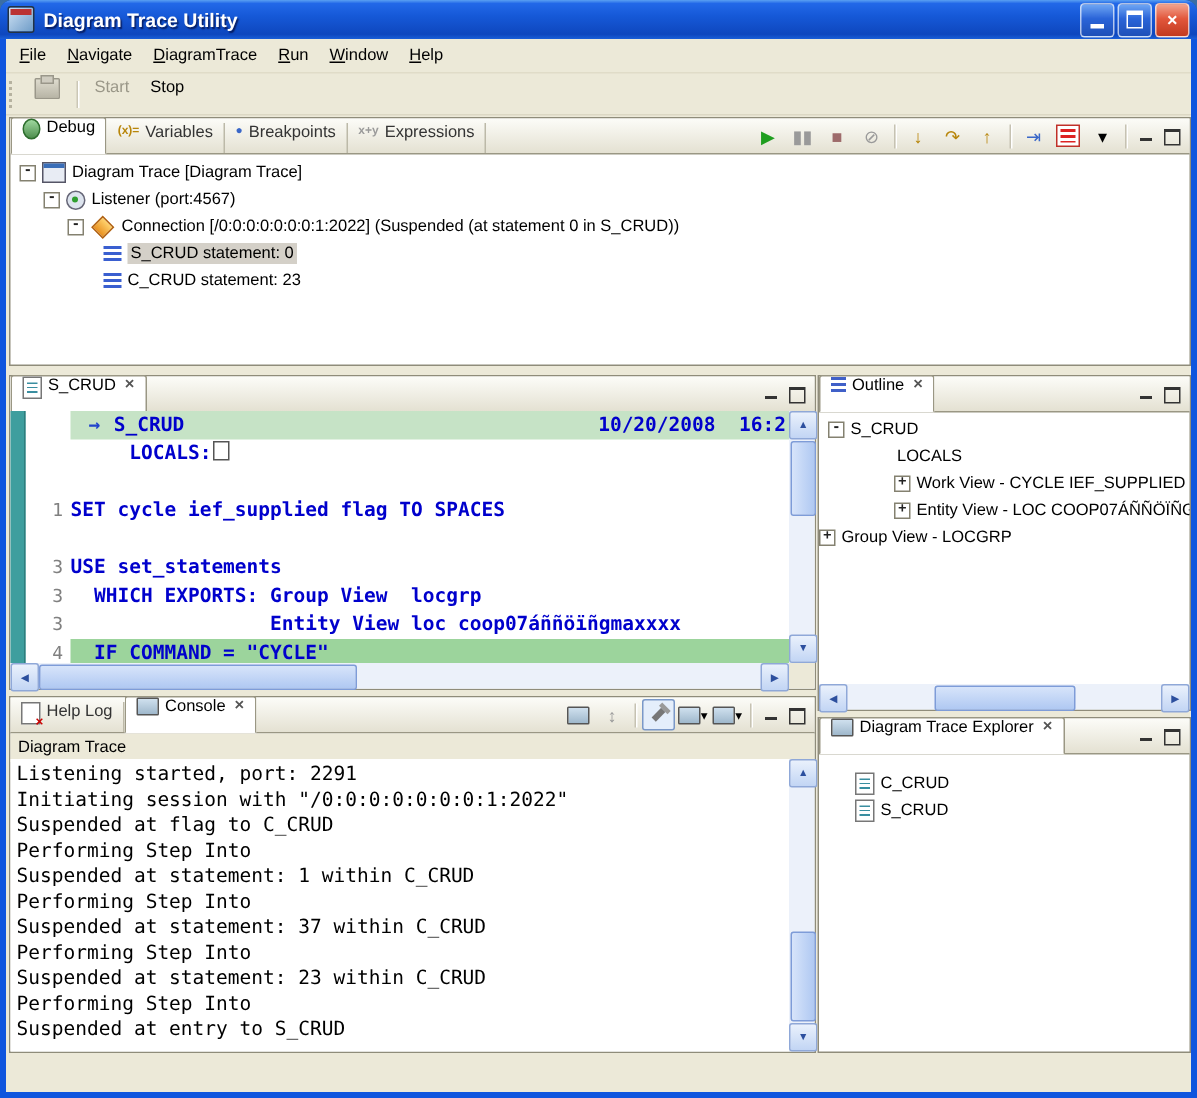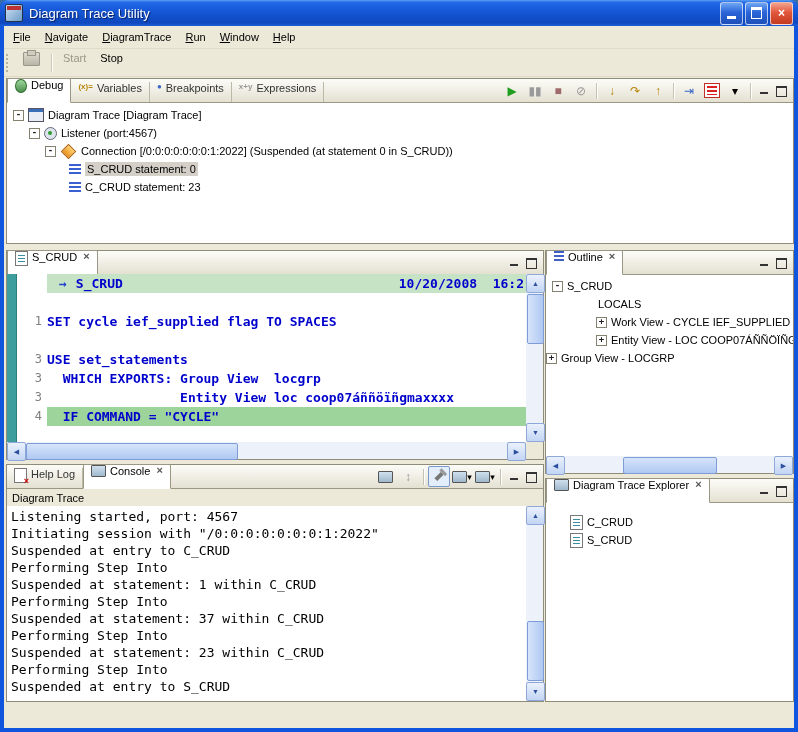--- a/index.html
+++ b/index.html
@@ -4,21 +4,21 @@
 <style>
   html,body{margin:0;padding:0}
   body{width:798px;height:732px;background:#3A6EA5;font-family:"Liberation Sans",sans-serif;font-size:11px;color:#000}
   .window{position:relative;width:798px;height:732px;background:#0F55DE;border-radius:8px 8px 0 0;overflow:hidden}
   
   .titlebar{height:26px;display:flex;align-items:center;padding:0 5px;
     background:linear-gradient(180deg,#5AA0F2 0%,#2268E8 9%,#1659D8 40%,#0E47BE 88%,#1A5FD8 100%);
     border-radius:8px 8px 0 0}
   .app-icon{width:16px;height:16px;position:relative;background:linear-gradient(135deg,#cfe2f4,#6e9cc8);border:1px solid #234;border-radius:2px}
   .app-icon::before{content:"";position:absolute;left:1px;right:1px;top:1px;height:4px;background:#b33}
-  .title-text{color:#fff;font-weight:normal;font-size:13px;margin-left:6px;flex:1;text-shadow:1px 1px 1px rgba(0,0,40,.65)}
+  .title-text{color:#fff;font-weight:bold;font-size:13px;margin-left:6px;flex:1;text-shadow:1px 1px 1px rgba(0,0,40,.65)}
   .tbbtn{width:21px;height:21px;margin-left:2px;border-radius:3px;border:1px solid rgba(255,255,255,.65);
     display:flex;align-items:center;justify-content:center;color:#fff;font-weight:bold;font-size:12px}
   .tbbtn.blue{background:linear-gradient(#6FA6F4,#2A64D8 45%,#1E50B8)}
   .tbbtn.red{background:linear-gradient(#F2A38E,#E2573C 45%,#C23A20)}
   .glyph-min{display:block;width:9px;height:0;border-bottom:3px solid #fff;margin-top:8px}
   .glyph-max{display:block;width:9px;height:8px;border:1px solid #fff;border-top-width:3px}
   
   .client{position:absolute;left:4px;right:4px;top:26px;bottom:4px;background:#ECE9D8;overflow:hidden}
   .menubar{position:absolute;left:0;top:0;right:0;height:22px;display:flex;align-items:center;padding-left:2px;border-bottom:1px solid #E0DCC8}
   .menu-item{padding:3px 7px;cursor:default}
@@ -231,20 +231,24 @@
         <div class="elines">
           <div class="erow">
             <span class="gut"></span>
             <span class="cline hl-header">
               <span><span class="ip-arrow">→</span><span>S_CRUD</span></span>
               <span>10/20/2008  16:2</span>
             </span>
           </div>
           <div class="erow">
             <span class="gut"></span>
+            <span class="cline"><span>     LOCALS:</span><span class="locals-box"></span></span>
+          </div>
+          <div class="erow">
+            <span class="gut"></span>
             <span class="cline"></span>
           </div>
           <div class="erow">
             <span class="gut">1</span>
             <span class="cline">SET cycle ief_supplied flag TO SPACES</span>
           </div>
           <div class="erow">
             <span class="gut"></span>
             <span class="cline"></span>
           </div>
@@ -359,23 +363,23 @@
           <span class="vmm">
               <i class="mini"></i>
             </span>
           <span class="vmm">
               <i class="maxi"></i>
             </span>
         </div>
       </div>
       <div class="console-title">Diagram Trace</div>
       <div class="console-text">
-        <div class="conline">Listening started, port: 4567</div>
+        <div class="conline">Listening started, port: 2291</div>
         <div class="conline">Initiating session with "/0:0:0:0:0:0:0:1:2022"</div>
-        <div class="conline">Suspended at entry to C_CRUD</div>
+        <div class="conline">Suspended at flag to C_CRUD</div>
         <div class="conline">Performing Step Into</div>
         <div class="conline">Suspended at statement: 1 within C_CRUD</div>
         <div class="conline">Performing Step Into</div>
         <div class="conline">Suspended at statement: 37 within C_CRUD</div>
         <div class="conline">Performing Step Into</div>
         <div class="conline">Suspended at statement: 23 within C_CRUD</div>
         <div class="conline">Performing Step Into</div>
         <div class="conline">Suspended at entry to S_CRUD</div>
       </div>
       <div class="vscroll full console-vscroll">

